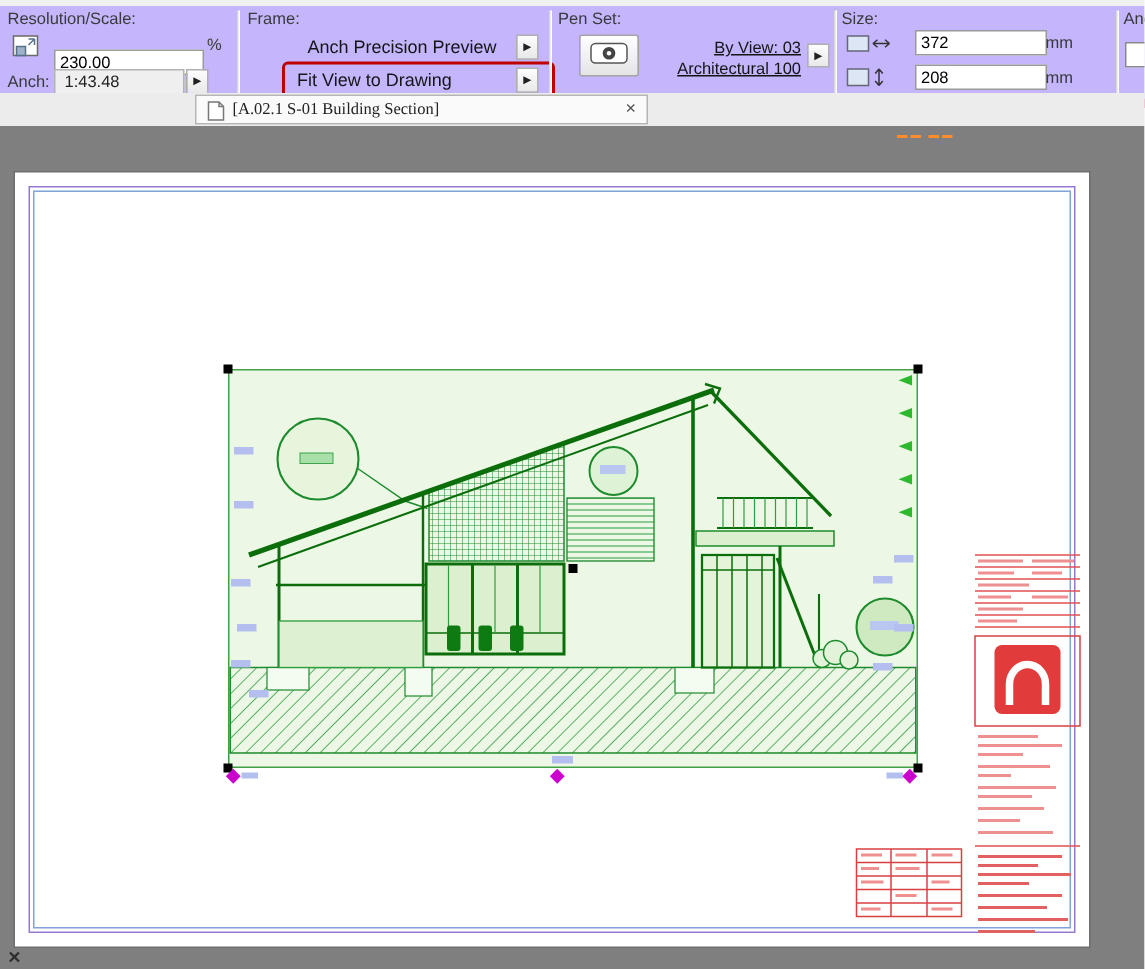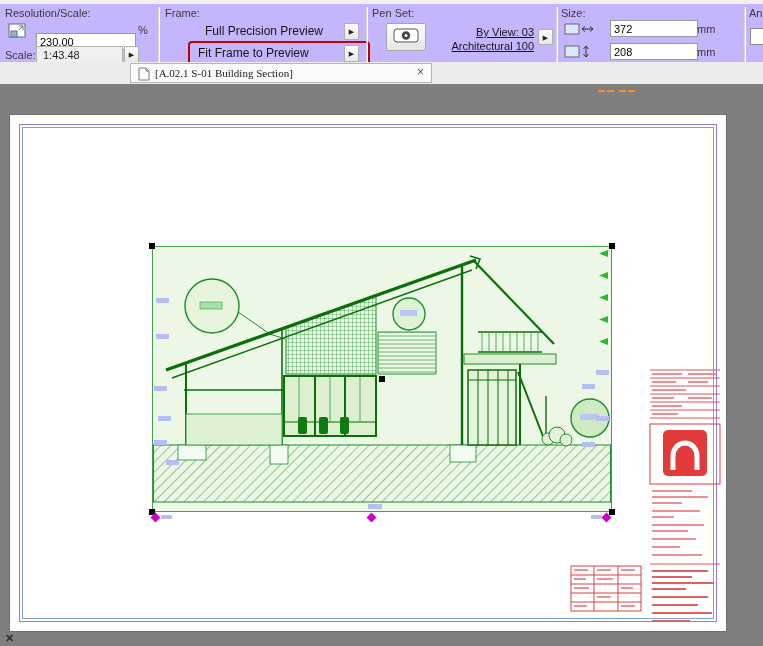--- a/index.html
+++ b/index.html
@@ -54,30 +54,30 @@
   <span class="sec-label" style="left:5px">Resolution/Scale:</span>
   <span class="abs" style="left:8px;top:19px">
     <svg width="22" height="18" viewBox="0 0 22 18">
       <rect x="1" y="1" width="16" height="13" fill="#fff" stroke="#6a6a6a"></rect>
       <rect x="3" y="8" width="6" height="6" fill="#9fb2c8" stroke="#56708c"></rect>
       <path d="M11 7 L15 3 M15 3 h-4 M15 3 v4" stroke="#56708c" fill="none"></path>
     </svg>
   </span>
   <input class="tb-input" style="left: 36px; top: 17px; width: 92px; margin-top: 12px;" value="230.00">
   <span class="unit" style="left:138px;top:20px">%</span>
-  <span class="sec-label" style="left:5px;top:45px">Scale:</span>
+  <span class="sec-label" style="left:5px;top:45px">Anch:</span>
   <span class="combo" style="left:36px;top:42px;width:87px">1:43.48</span>
   <span class="flyout-btn" style="left:124px;top:42px">▶</span>
 
   <div class="vdiv" style="left:158px"></div>
 
   <span class="sec-label" style="left:165px">Frame:</span>
-  <span class="flat-btn" style="left:205px;top:20px">Full Precision Preview</span>
+  <span class="flat-btn" style="left:205px;top:20px">Anch Precision Preview</span>
   <span class="flyout-btn" style="left:344px;top:19px">▶</span>
-  <span class="flat-btn" style="left:198px;top:42px">Fit Frame to Preview</span>
+  <span class="flat-btn" style="left:198px;top:42px">Fit View to Drawing</span>
   <span class="flyout-btn" style="left:344px;top:41px">▶</span>
   <div id="fit-frame-highlight"></div>
 
   <div class="vdiv" style="left:366px"></div>
 
   <span class="sec-label" style="left:372px">Pen Set:</span>
   <button id="penset-btn">
     <span>
       <svg width="26" height="18" viewBox="0 0 26 18">
         <rect x="1" y="2" width="24" height="13" rx="3" fill="#fff" stroke="#555"></rect>

